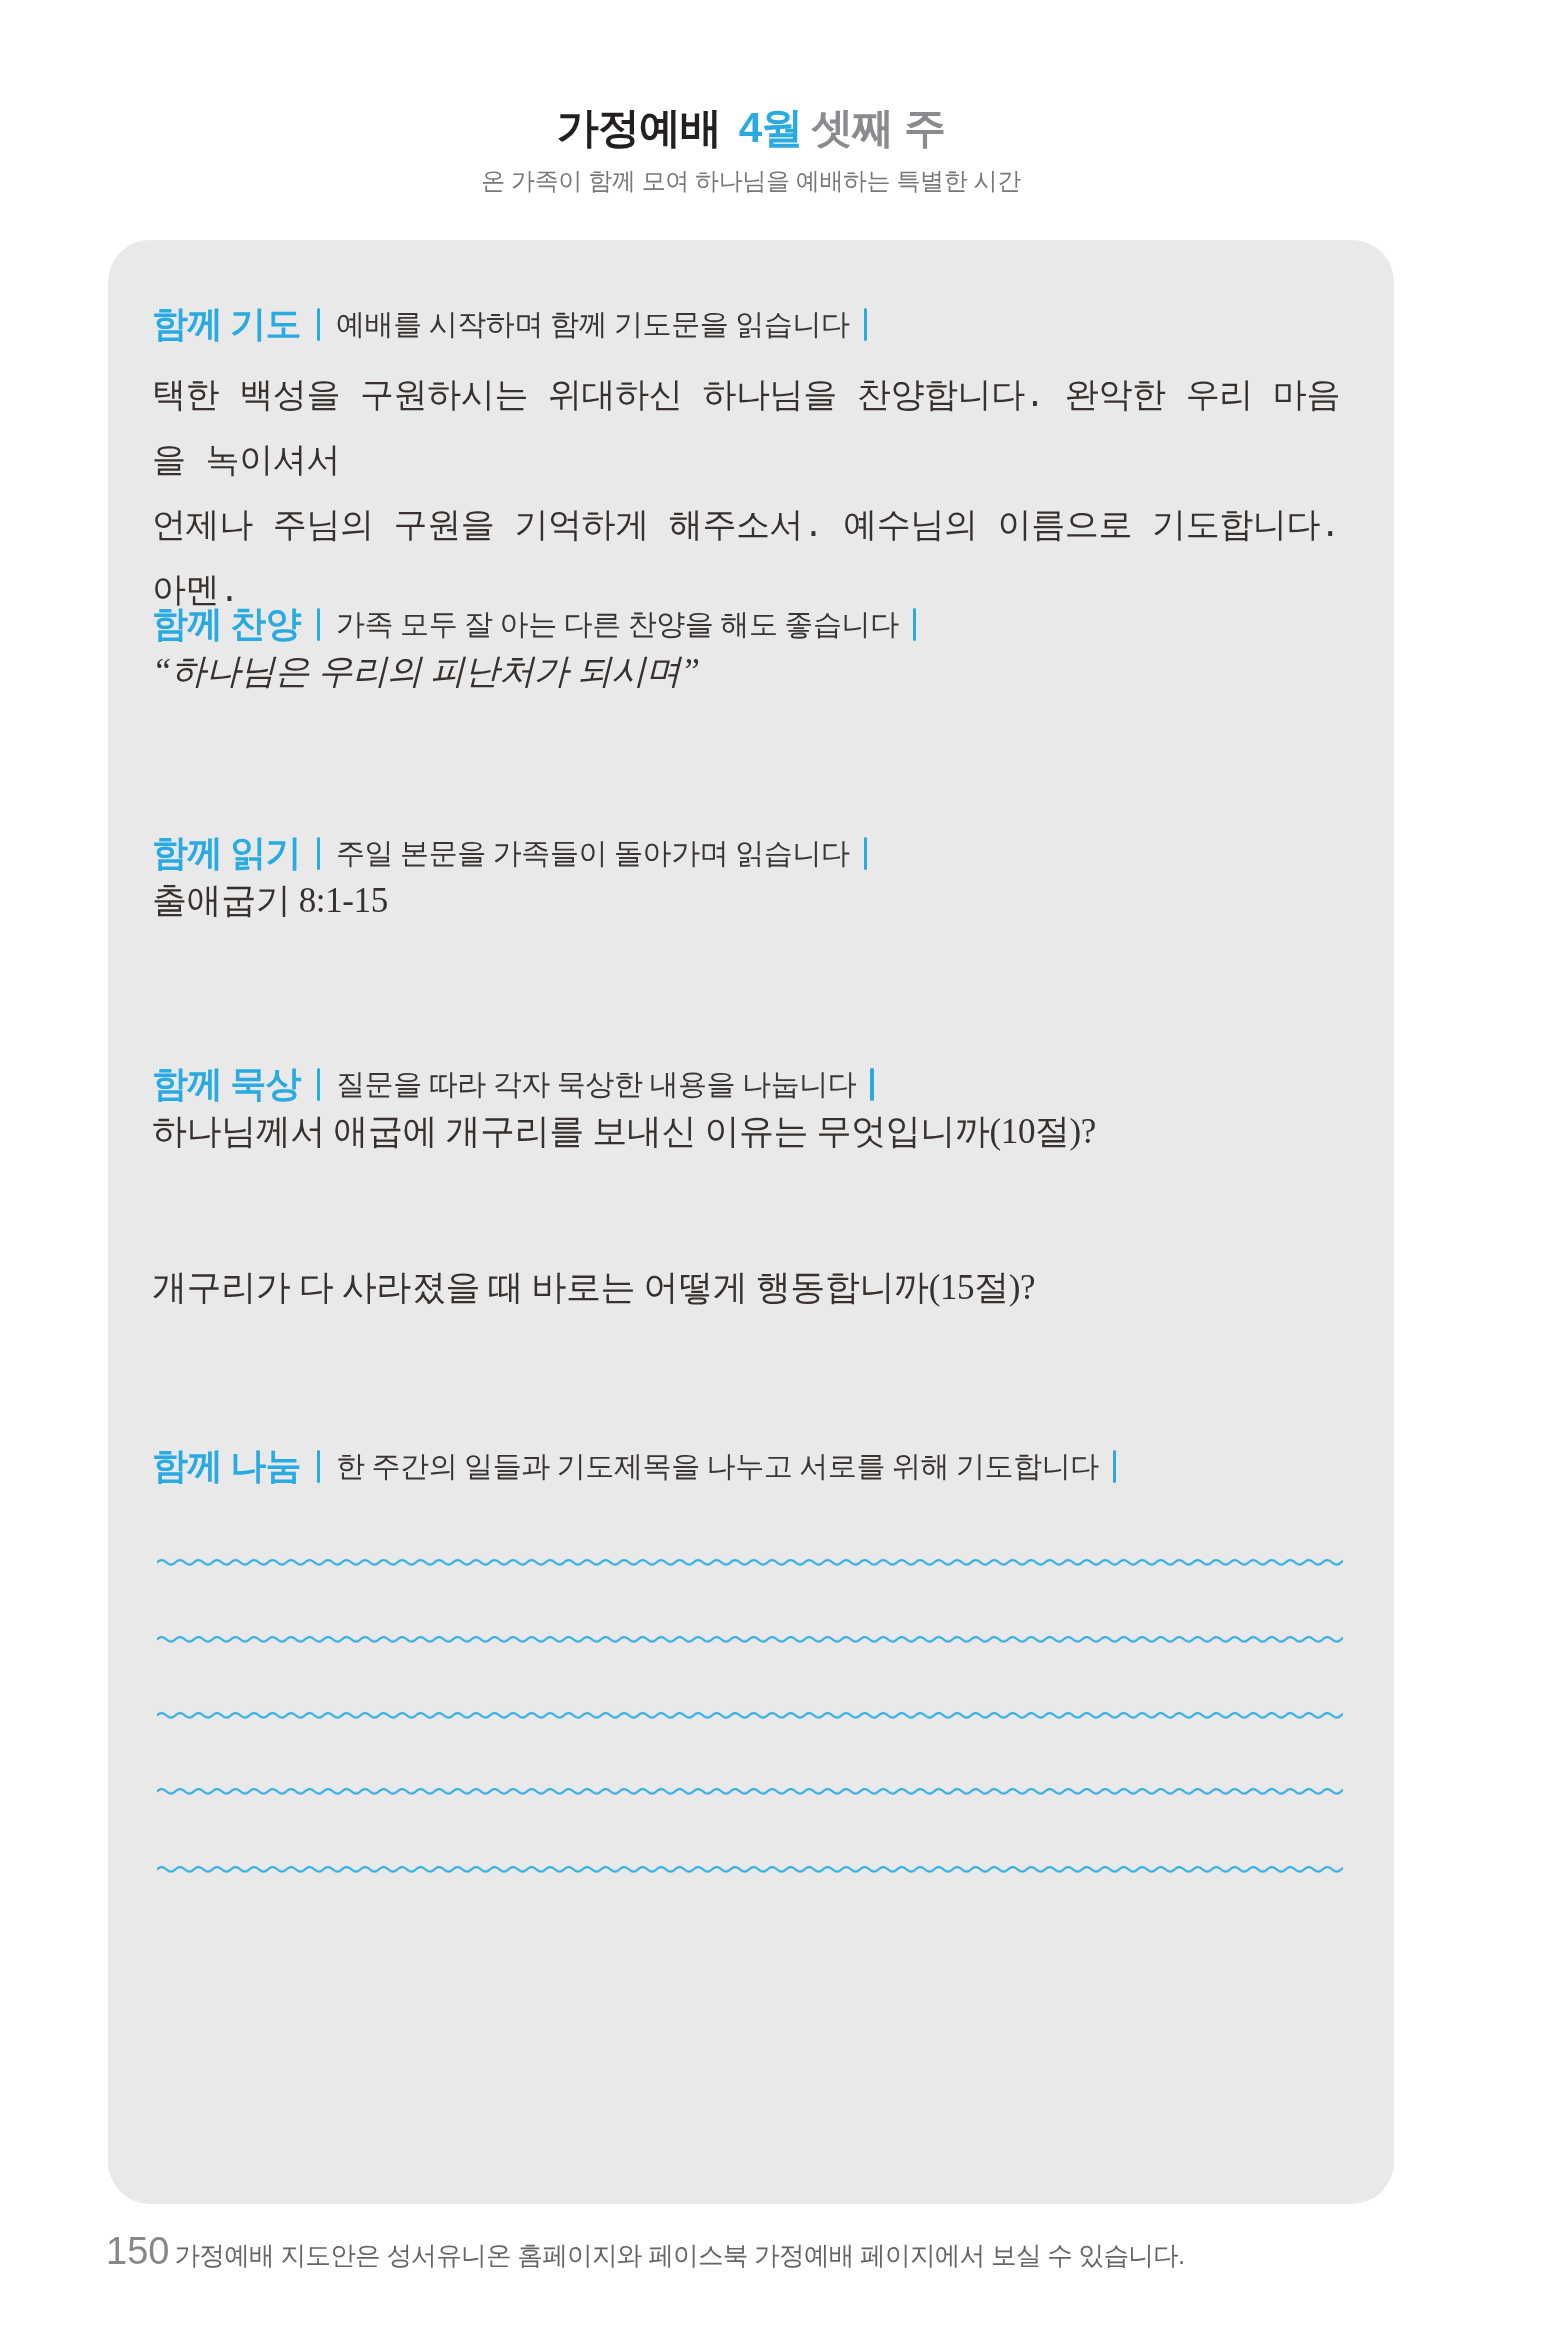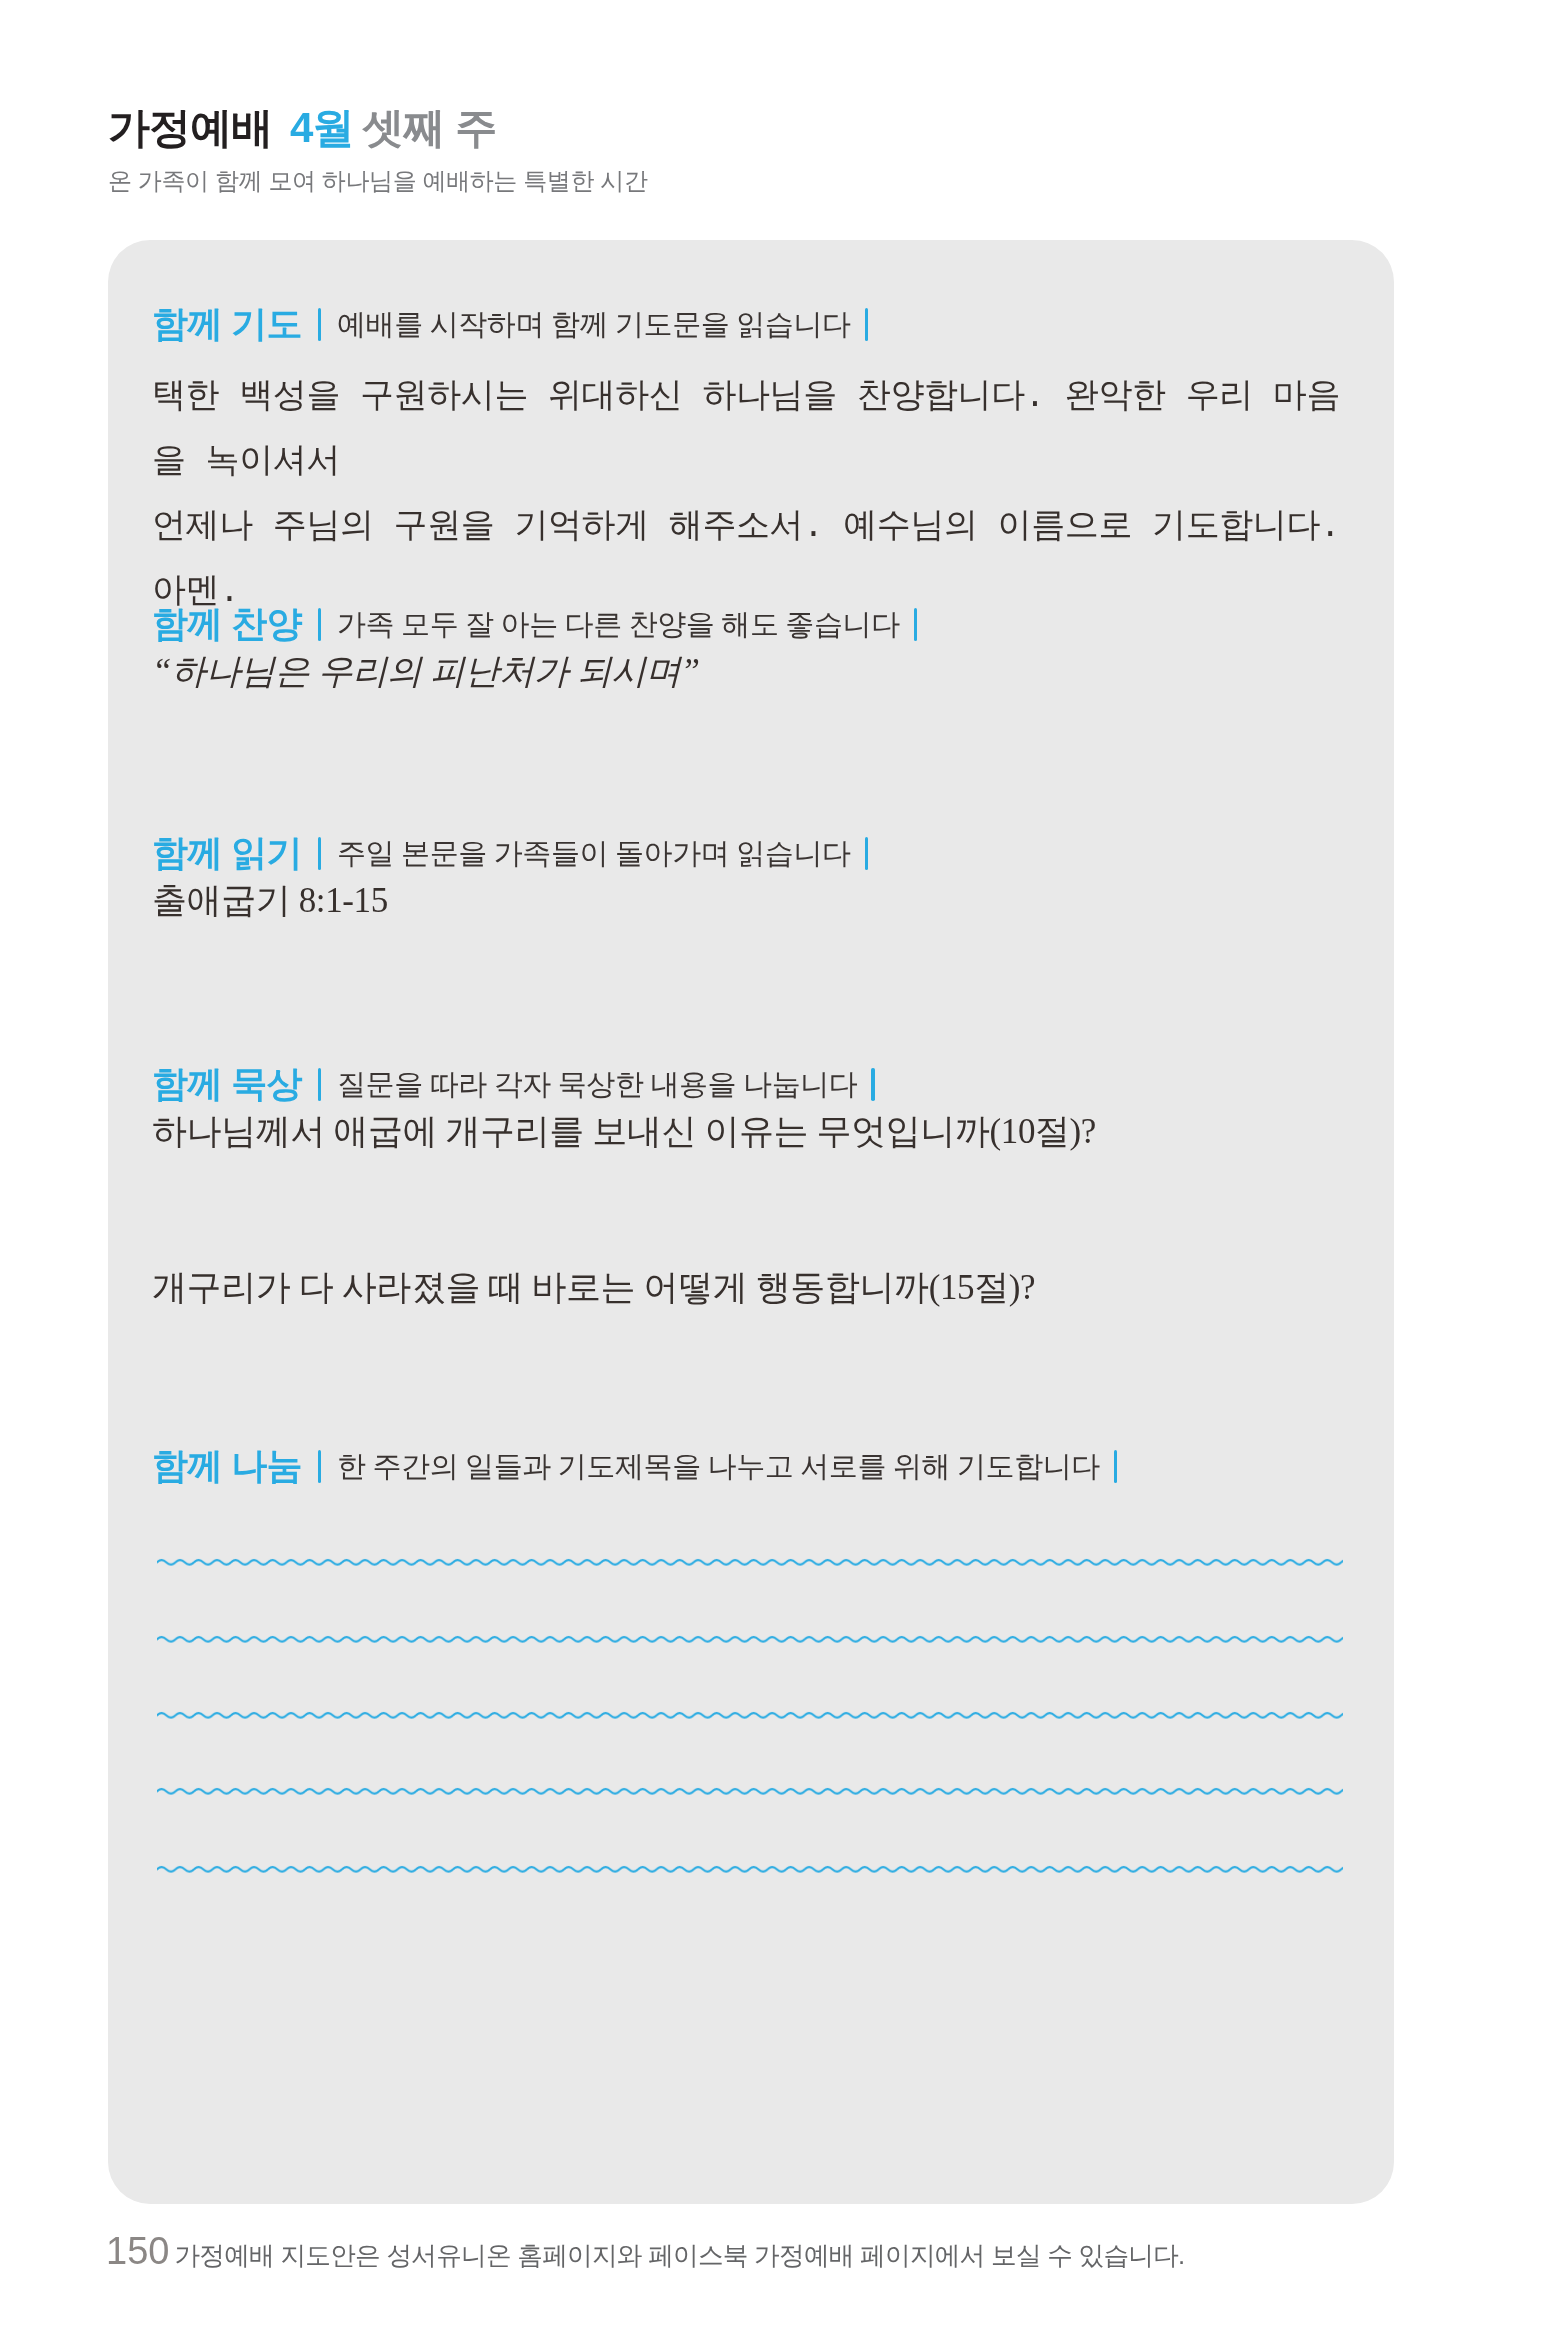--- a/index.html
+++ b/index.html
@@ -15,21 +15,21 @@
   .page{
     position:relative;
     width:1562px;height:2342px;
     background:#ffffff;
     font-family:"Liberation Sans", sans-serif;
     overflow:hidden;
   }
   
   .header{
     position:absolute;left:108px;top:104px;width:1286px;
-    text-align:left;
+    text-align:center;
   }
   .title{
     margin:0;
     font-size:42px;line-height:1.15;
     font-weight:800;
     letter-spacing:-0.9px;
     color:var(--title-dark);
   }
   .title .month{color:var(--accent);margin-left:17.6px;}
   .title .week{color:var(--title-gray);margin-left:8.8px;}
@@ -49,20 +49,21 @@
   
   .sec-head{
     position:absolute;left:44px;
     display:flex;align-items:center;
     white-space:nowrap;
   }
   .sec-label{
     font-size:36px;font-weight:800;
     letter-spacing:-0.9px;
     color:var(--accent);
+    font-family:Liberation Serif, serif;
   }
   .vbar{
     display:inline-block;
     width:3.5px;height:33px;
     background:var(--accent);
     border-radius:1.8px;
     margin:0 16px;
   }
   .vbar.end{margin:0 0 0 14px;}
   .sec-desc{

